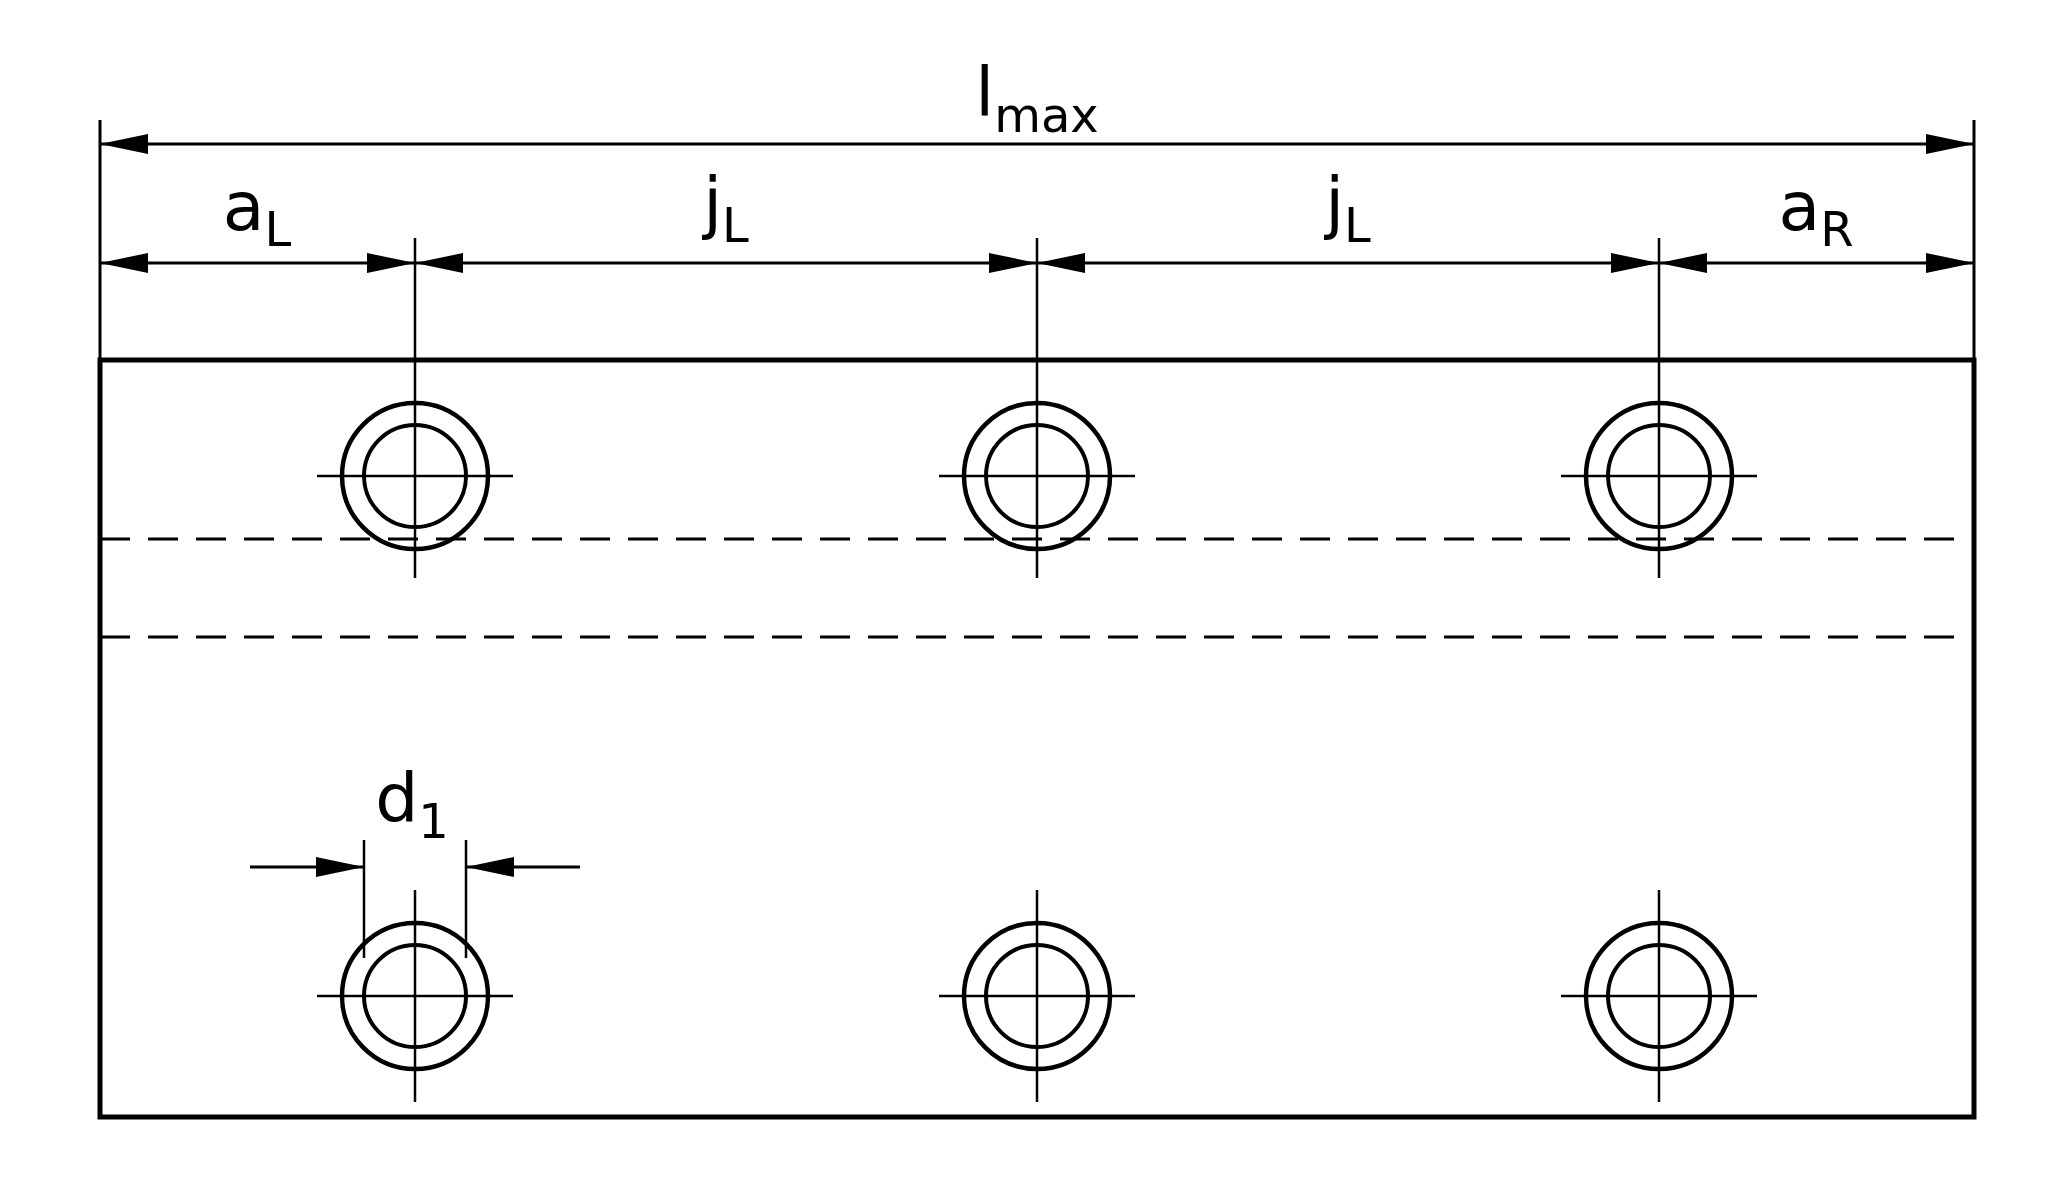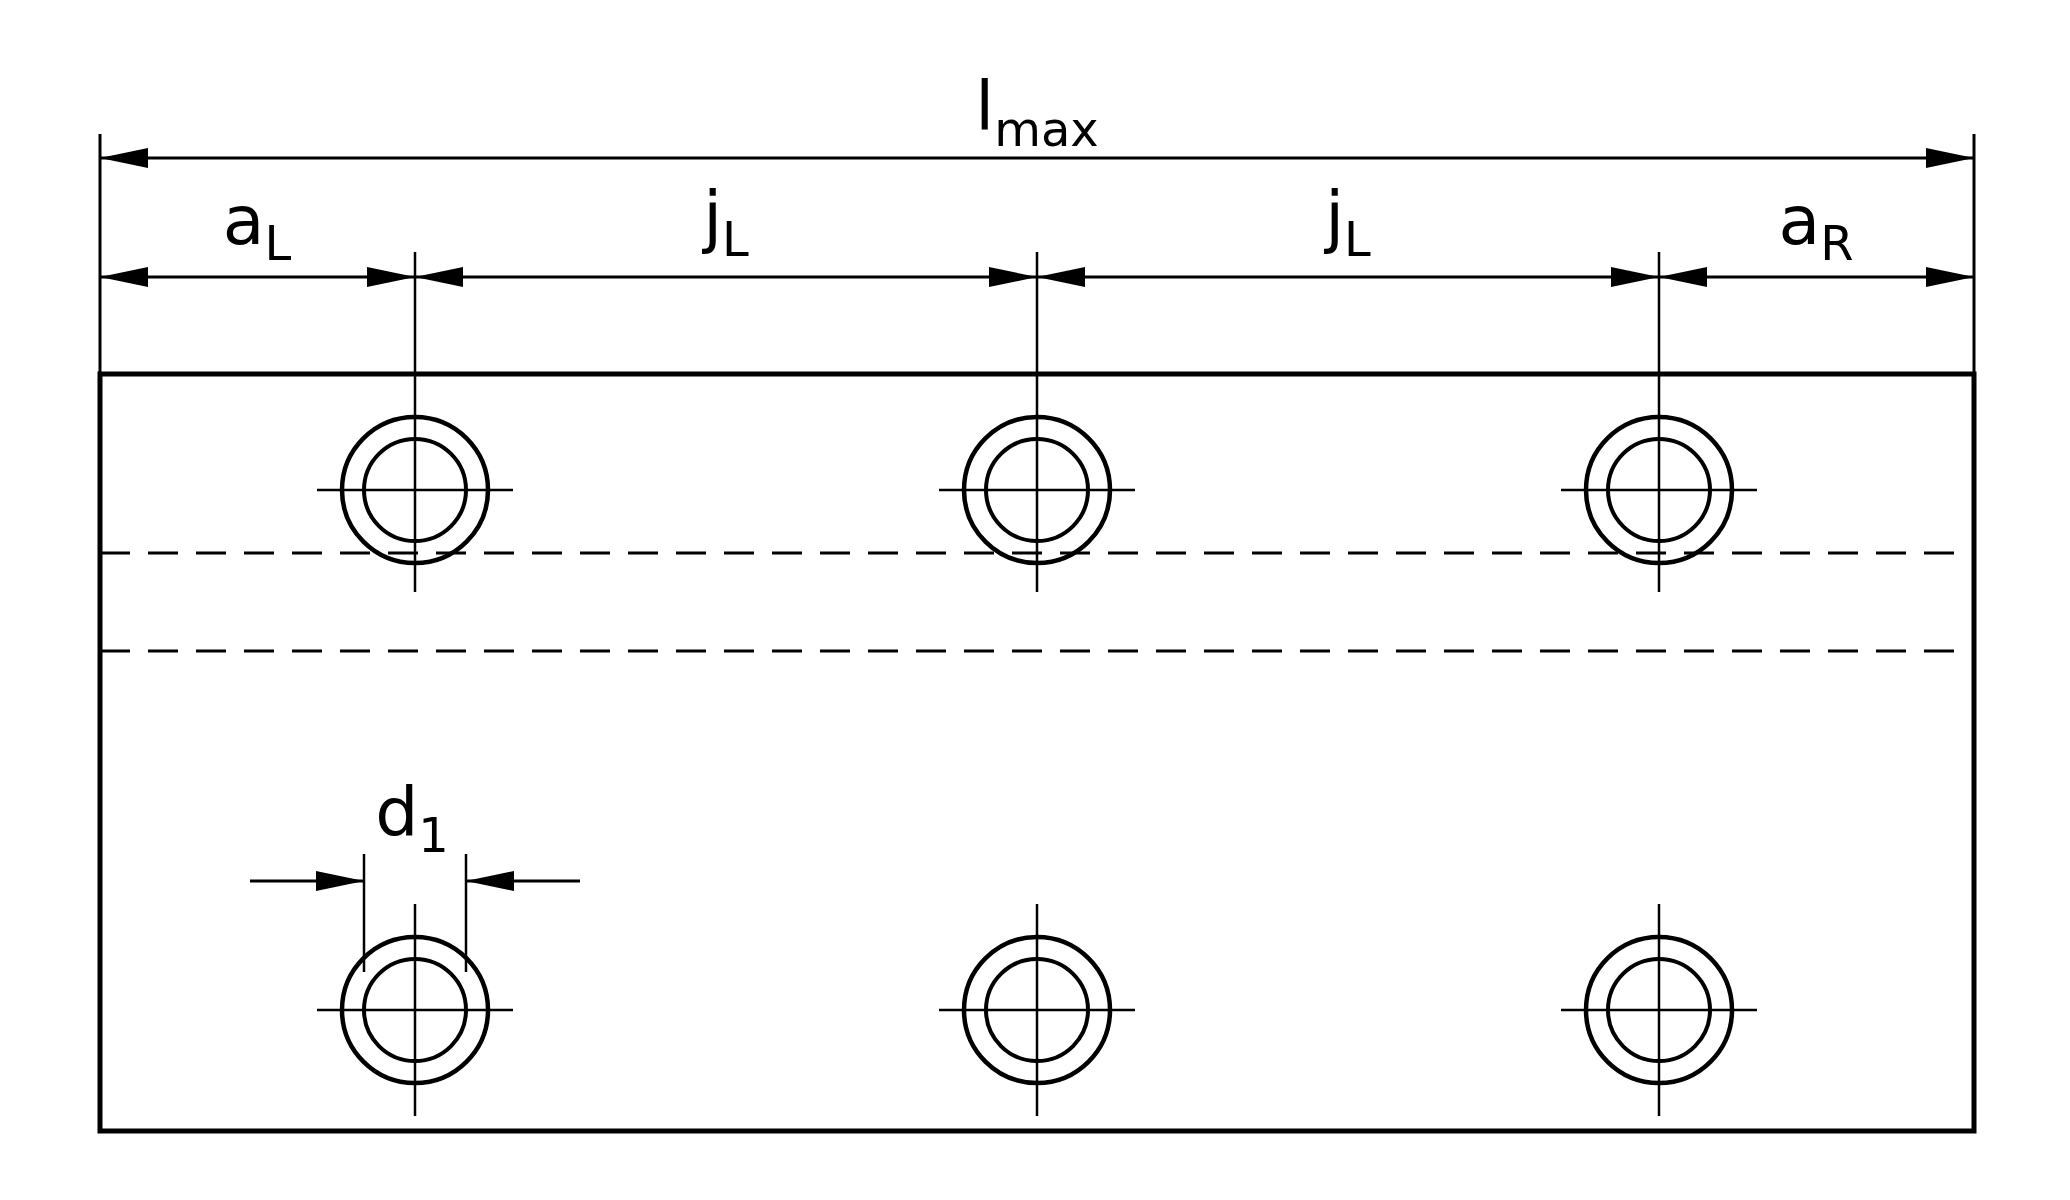--- a/index.html
+++ b/index.html
@@ -9,21 +9,20 @@
   * { margin: 0; padding: 0; box-sizing: border-box; }
   html, body {
     width: 2070px; height: 1200px;
     background: var(--background);
     overflow: hidden;
   }
   .canvas {
     position: relative;
     width: 2070px; height: 976px;
     background: var(--background);
-    margin-top: 14px;
   }
   svg { display: block; }
   .stroke { stroke: var(--line); fill: none; stroke-linecap: butt; }
   .fillshape { fill: var(--line); stroke: none; }
   .w5  { stroke-width: 5; }
   .w45 { stroke-width: 4.5; }
   .w4  { stroke-width: 4; }
   .w3  { stroke-width: 3; }
   .w25 { stroke-width: 2.5; }
   .dashed { stroke-dasharray: 30 18; }

